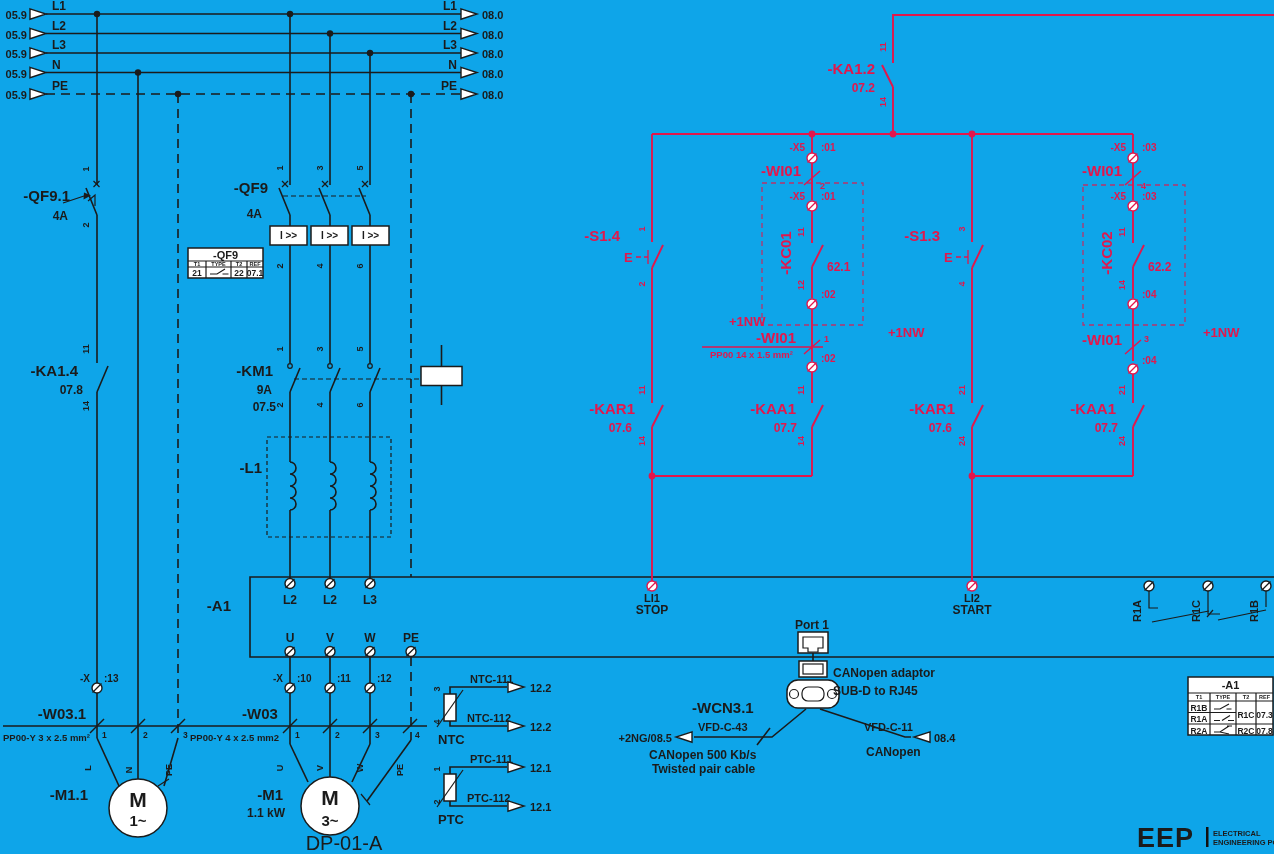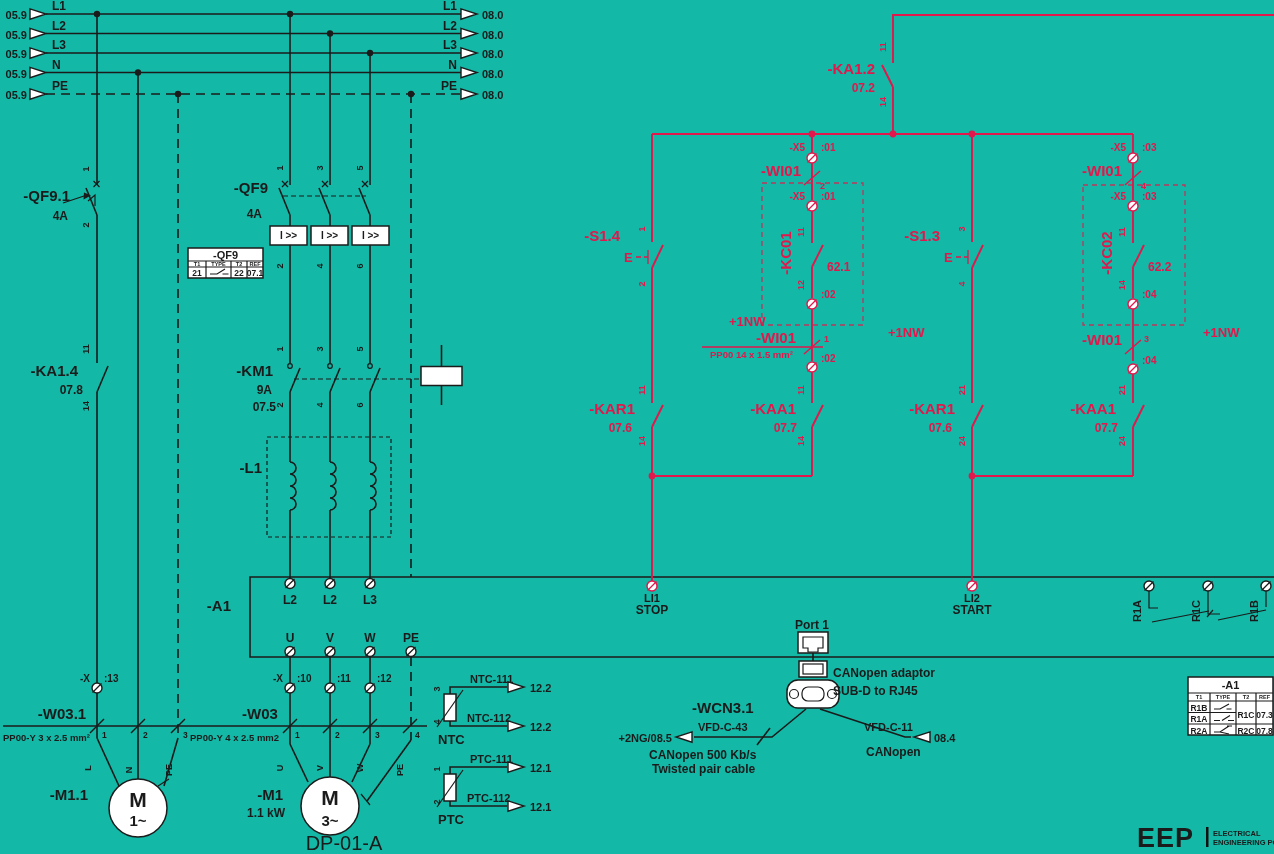--- a/index.html
+++ b/index.html
@@ -1,16 +1,16 @@
 <!DOCTYPE html>
 <html><head>
 <meta charset="utf-8">
 <style>
   html,body{margin:0;padding:0;background:#fff;}
-  #stage{position:relative;width:1274px;height:854px;background:#14b8a6;overflow:hidden;}
+  #stage{position:relative;width:1274px;height:854px;background:#0ea5e9;overflow:hidden;}
   svg{display:block;}
   text{font-family:"Liberation Sans",sans-serif;fill:#1b1b1b;font-weight:bold;}
   .red{fill:#e2174c;}
   .f5{font-size:5.5px;}.f8{font-size:8.5px;}.f9{font-size:9px;}.f95{font-size:9.5px;}
   .f10{font-size:10px;}.f11{font-size:11px;}.f12{font-size:12px;}.f13{font-size:13px;}
   .f15{font-size:15px;}.f20{font-size:20px;font-weight:normal;}.f22{font-size:21px;}
   .f27{font-size:27px;font-weight:bold;letter-spacing:1px;}
   .mid{text-anchor:middle;}.end{text-anchor:end;}
   .k{stroke:#1b1b1b;stroke-width:1.6;fill:none;}
   .kt{stroke:#1b1b1b;stroke-width:1.2;fill:none;}

